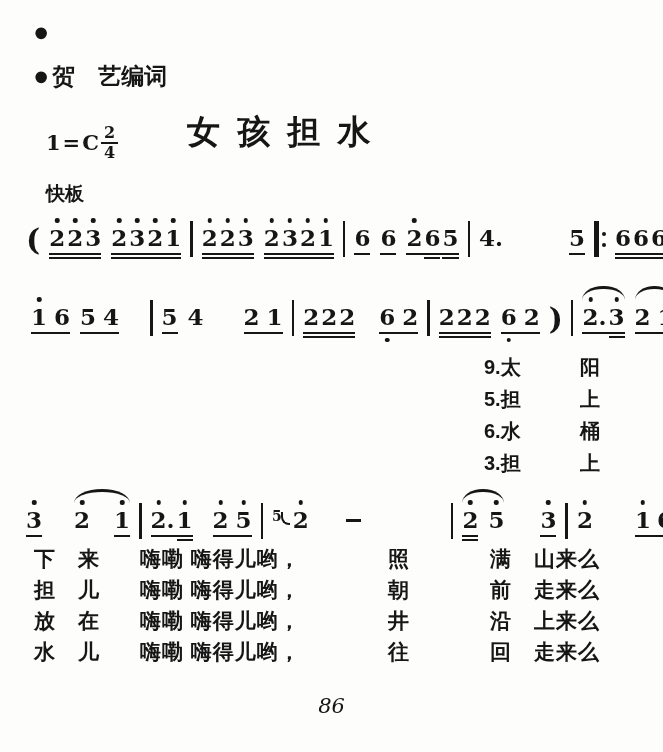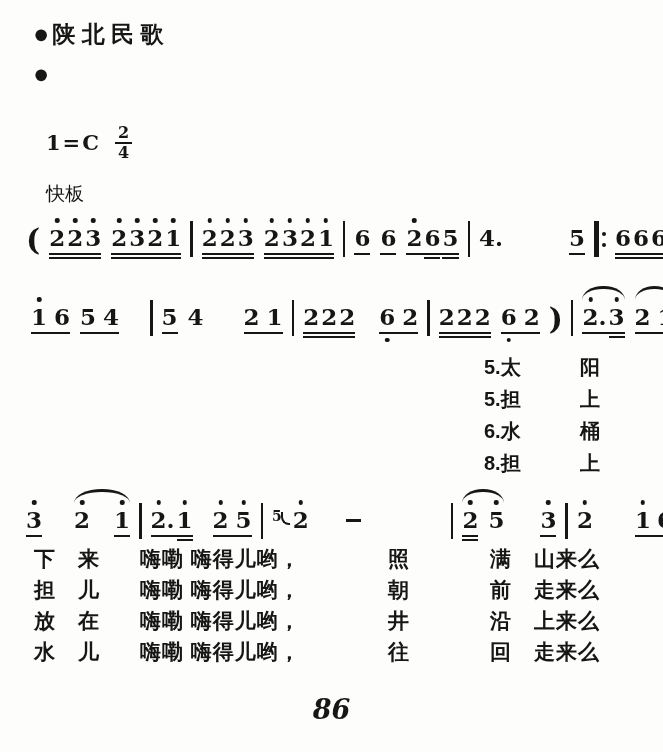--- a/index.html
+++ b/index.html
@@ -4,28 +4,28 @@
 <style>
   html,body{margin:0;padding:0;background:#e8e8e8;}
   .page{position:relative;width:663px;height:752px;background:#fdfdfb;overflow:hidden;
         font-family:"Liberation Sans",sans-serif;color:#161616;}
   
   .credit{position:absolute;left:33px;display:flex;align-items:center;gap:3px;
           font-weight:700;font-size:23px;white-space:pre;}
   #credit1{top:19px}
   #credit2{top:61px}
   .bullet{font-size:27px;line-height:1;}
-  .keyblock{position:absolute;left:46px;top:124px;display:flex;align-items:center;gap:14px;
+  .keyblock{position:absolute;left:46px;top:124px;display:flex;align-items:center;
             font-family:"DejaVu Serif",serif;font-weight:700;}
   .keysig{font-size:21px;letter-spacing:2px;}
   .ts{display:flex;flex-direction:column;align-items:center;font-size:16px;line-height:1.1;}
   .ts .num{border-bottom:2.5px solid #161616;padding:0 3px;}
   .title{position:absolute;left:187px;top:110px;font-size:33px;font-weight:700;
          letter-spacing:4px;white-space:pre;}
-  .tempo{position:absolute;left:46px;top:181px;font-size:19px;font-weight:400;}
+  .tempo{position:absolute;left:46px;top:181px;font-size:19px;font-weight:700;}
   
   .music-line{position:absolute;display:flex;align-items:flex-end;column-gap:8px;height:26px;
               font-family:"DejaVu Serif",serif;font-weight:700;}
   #mline1{left:26px;top:224px;}
   #mline2{left:30px;top:303px;}
   #mline3{left:25px;top:506px;}
   .group{position:relative;display:inline-flex;align-items:flex-end;}
   .note{position:relative;display:inline-block;font-size:23px;line-height:24px;padding:0 1px;white-space:pre;}
   .note.grace{font-size:14px;line-height:14px;margin-bottom:9px;}
   .ghook{display:inline-block;width:7px;height:11px;border-left:2px solid #161616;
@@ -56,44 +56,45 @@
   
   .lyrics{position:absolute;left:0;top:545px;width:663px;font-size:21px;font-weight:700;}
   .lrow{position:relative;height:31px;}
   .lc{position:absolute;white-space:pre;letter-spacing:1px;}
   .lc1{left:34px;}
   .lc2{left:140px;text-align:center;}
   .lc3{left:388px;}
   .lc4{left:490px;}
   .lc5{left:556px;}
   .pagenum{position:absolute;top:694px;left:0;right:0;text-align:center;
-           font-family:"DejaVu Serif",serif;font-style:italic;font-weight:700;font-size:27px;}
+           font-family:"DejaVu Serif",serif;font-style:italic;font-weight:400;font-size:21px;}
 </style>
 </head>
 <body>
 
 <div class="page">
 
   <div class="credit" id="credit1">
     <span class="bullet">●</span>
-    <span>陕 北 民 歌</span>
   </div>
 
   <div class="credit" id="credit2">
     <span class="bullet">●</span>
+    <span>贺　艺编词</span>
   </div>
 
   <div class="keyblock">
     <span class="keysig">1=C</span>
     <span class="ts">
       <span class="num">2</span>
       <span class="den">4</span>
     </span>
   </div>
 
+  <div class="title">女 孩 担 水</div>
 
   <div class="tempo">快板</div>
 
   <div class="music-line" id="mline1">
       <span class="par">(</span>
       <span class="group">
         <span class="note">2<span class="hd"></span></span>
         <span class="note">2<span class="hd"></span></span>
         <span class="note">3<span class="hd"></span></span>
         <span class="gline lv1"></span>
@@ -276,33 +277,33 @@
       <span class="sp" style="width: 24px;"></span>
       <span class="group" style="column-gap: 4px;">
         <span class="note">1<span class="hd"></span></span>
         <span class="note">6</span>
         <span class="gline lv1"></span>
       </span>
     </div>
 
   <div class="cues">
     <div class="cue">
-      <span class="l">5.太</span>
+      <span class="l">9.太</span>
       <span class="r">阳</span>
     </div>
     <div class="cue">
       <span class="l">5.担</span>
       <span class="r">上</span>
     </div>
     <div class="cue">
       <span class="l">6.水</span>
       <span class="r">桶</span>
     </div>
     <div class="cue">
-      <span class="l">8.担</span>
+      <span class="l">3.担</span>
       <span class="r">上</span>
     </div>
   </div>
 
   <div class="lyrics">
     <div class="lrow">
       <span class="lc lc1">下　来</span>
       <span class="lc lc2">嗨嘞 嗨得儿哟，</span>
       <span class="lc lc3">照</span>
       <span class="lc lc4">满　山</span>

